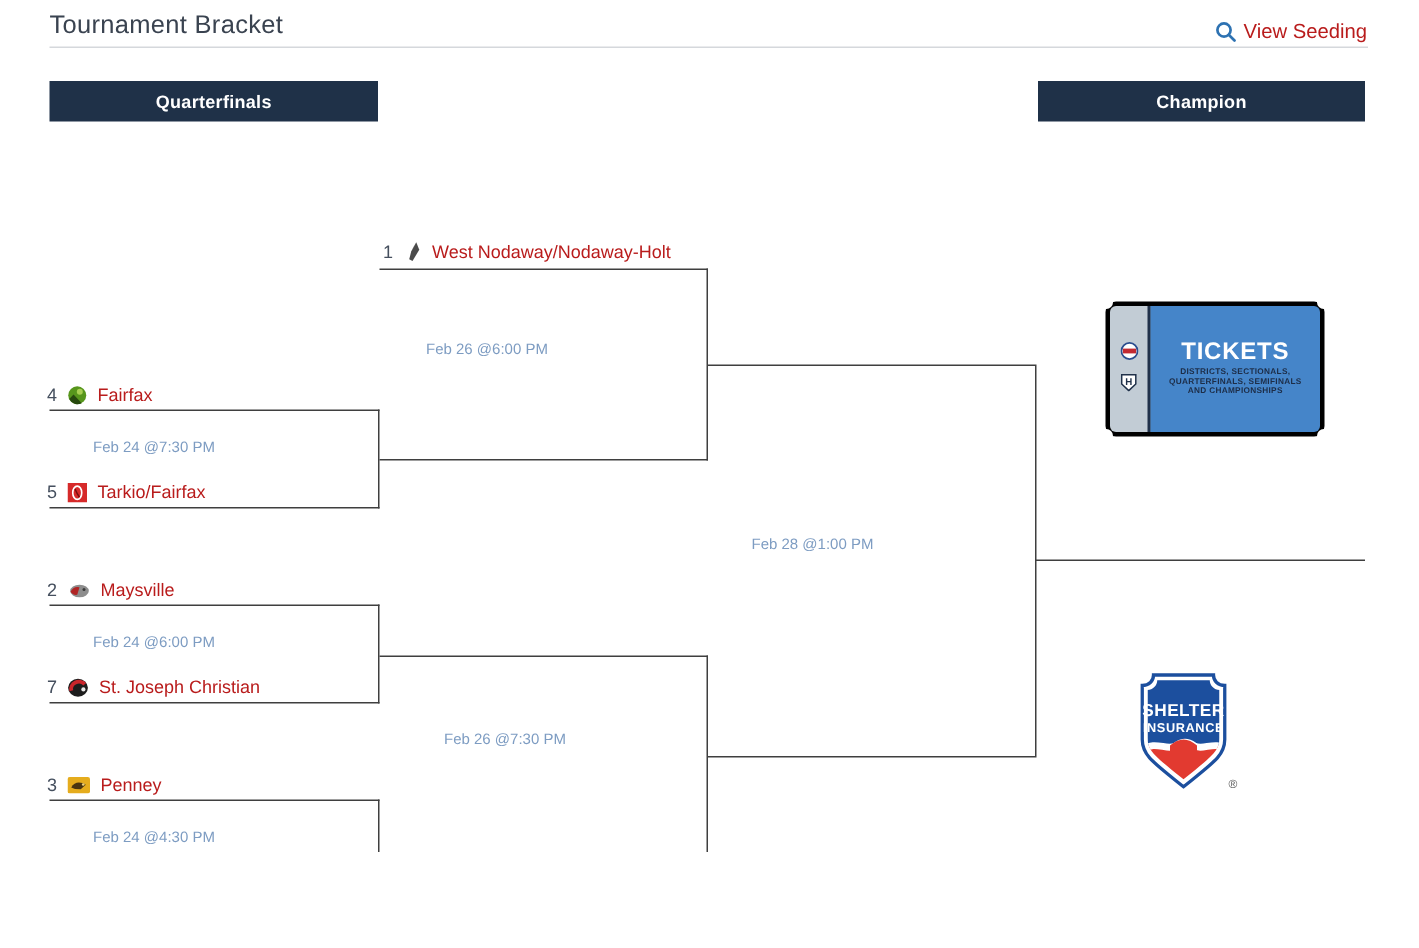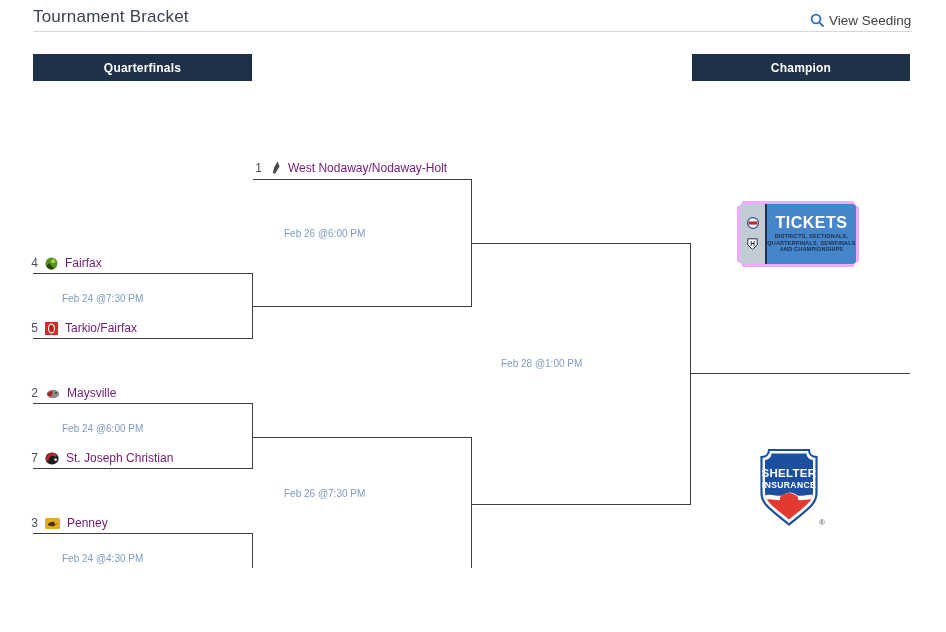--- a/index.html
+++ b/index.html
@@ -1,41 +1,41 @@
 <!DOCTYPE html>
 <html><head>
 <meta charset="utf-8">
 <style>
   html,body{margin:0;padding:0;background:#fff;font-family:"Liberation Sans",sans-serif;}
   .stage{position:relative;width:946px;height:568px;background:#fff;overflow:hidden;}
 
   .page-title{position:absolute;left:33px;top:7px;font-size:17px;color:#3a4350;letter-spacing:.2px;}
   .title-divider{position:absolute;left:33px;top:31px;width:879px;height:1px;background:#d5d8dc;}
 
-  .view-seeding{position:absolute;left:810px;top:13px;display:flex;gap:5px;
-    color:#404040;font-size:13.5px;cursor:pointer;text-decoration:none;}
+  .view-seeding{position:absolute;left:810px;top:13px;display:flex;align-items:center;gap:5px;
+    color:#b91c1c;font-size:13.5px;cursor:pointer;text-decoration:none;}
   .view-seeding svg{display:block;}
 
   .col-header{position:absolute;top:54px;height:27px;background:#1f3148;color:#fff;
     font-weight:bold;font-size:12px;display:flex;align-items:center;justify-content:center;letter-spacing:.2px;}
 
   .hline,.vline{position:absolute;background:#3f3f3f;}
   .hline{height:1px;}
   .vline{width:1px;}
 
   .team-row{position:absolute;display:flex;align-items:center;gap:7px;font-size:12px;white-space:nowrap;}
   .seed{color:#454f5e;min-width:10px;text-align:right;}
   .team-icon{display:flex;align-items:center;}
-  .team-name{color:#701a75;text-decoration:none;cursor:pointer;}
+  .team-name{color:#b91c1c;text-decoration:none;cursor:pointer;}
 
   .match-date{position:absolute;font-size:10px;color:#7d9cc2;white-space:nowrap;}
 
   
-  .tickets{position:absolute;left:737px;top:201px;width:114px;height:58px;background:#f0abfc;
-    border-radius:7px;padding:4px;cursor:pointer;}
+  .tickets{position:absolute;left:737px;top:201px;width:114px;height:58px;background:#000000;
+    border-radius:7px;padding:16px;cursor:pointer;}
   .tickets .notch{position:absolute;width:9px;height:9px;background:#fff;border-radius:50%;}
   .tickets .inner{position:absolute;left:3px;top:3px;right:3px;bottom:3px;display:flex;overflow:hidden;border-radius:4px;}
   .tickets .stub{width:25px;background:#c2ccd5;display:flex;flex-direction:column;align-items:center;
     justify-content:center;gap:3px;border-right:2px solid #20314a;}
   .tickets .main{flex:1;background:#4585c9;display:flex;flex-direction:column;align-items:center;justify-content:center;}
   .tickets .word{color:#fff;font-weight:bold;font-size:16px;letter-spacing:.5px;line-height:1;}
   .tickets .sub{color:#1d2d47;font-weight:bold;font-size:5.5px;line-height:1.25;text-align:center;letter-spacing:.2px;margin-top:2px;}
 
   
   .shelter{position:absolute;left:754px;top:447px;cursor:pointer;}
@@ -160,21 +160,21 @@
         <path d="M5.2,6 L7.8,6 L6.5,8 Z" fill="#3c1212"></path>
       </svg>
     </span>
     <a class="team-name">Semifinals</a>
   </div>
 
   <div class="match-date" style="left:62px;top:293px;">Feb 24 @7:30 PM</div>
   <div class="match-date" style="left:62px;top:423px;text-align:right;">Feb 24 @6:00 PM</div>
   <div class="match-date" style="left:62px;top:553px;">Feb 24 @4:30 PM</div>
   <div class="match-date" style="left:284px;top:228px;">Feb 26 @6:00 PM</div>
-  <div class="match-date" style="left:284px;top:488px;">Feb 26 @7:30 PM</div>
+  <div class="match-date" style="left:296px;top:488px;">Feb 26 @7:30 PM</div>
   <div class="match-date" style="left:501px;top:358px;">Feb 28 @1:00 PM</div>
 
   <div class="tickets">
     <div class="notch" style="left:-4px;top:-4px;"></div>
     <div class="notch" style="right:-4px;top:-4px;"></div>
     <div class="notch" style="left:-4px;bottom:-4px;"></div>
     <div class="notch" style="right:-4px;bottom:-4px;"></div>
     <div class="inner">
       <div class="stub">
         <span>

